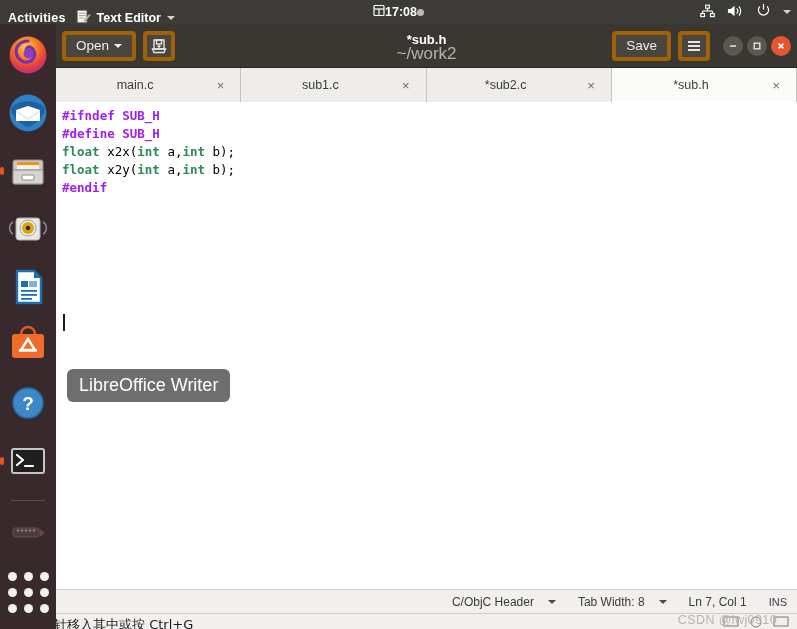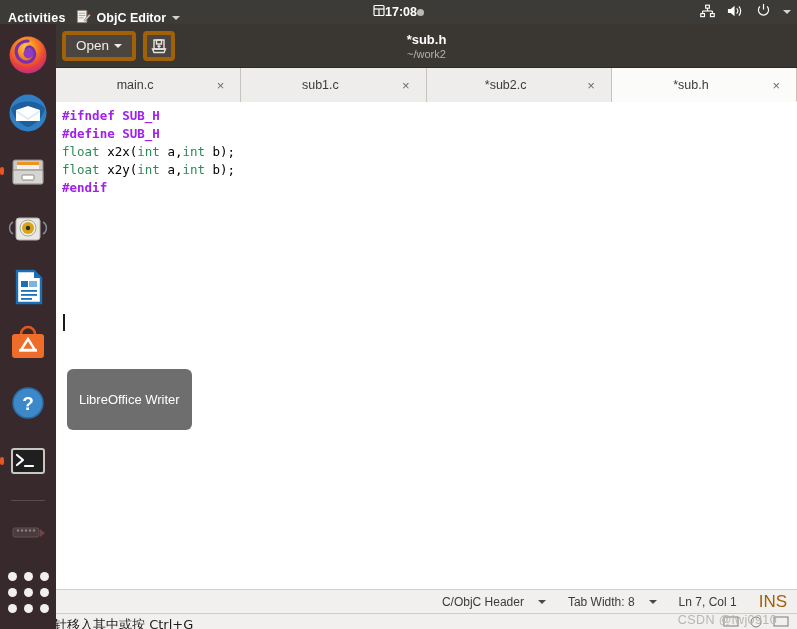--- a/index.html
+++ b/index.html
@@ -84,21 +84,21 @@
     padding: 0 10px; cursor: pointer;
   }
   .btn.icon-only { width: 32px; padding: 0; }
   .btn .caret-dn { border-top-color: #f0ede9; }
   .hb-title {
     position: absolute; left: 0; right: 0; top: 0; height: 44px;
     display: flex; flex-direction: column; align-items: center; justify-content: center;
     pointer-events: none;
   }
   .hb-title .t { color: #ffffff; font-size: 13px; font-weight: bold; line-height: 15px; }
-  .hb-title .s { color: #b5afa8; font-size: 11px; line-height: 14px; }
+  .hb-title .s { color: #b5afa8; font-size: 17px; line-height: 14px; }
   .wctl { display: flex; align-items: center; gap: 4px; margin-left: 6px; }
   .wbtn {
     width: 20px; height: 20px; border-radius: 50%;
     display: flex; align-items: center; justify-content: center;
     background: #5b5650; cursor: pointer;
   }
   .wbtn.close { background: #e4572e; }
   .wbtn .g { display: block; }
 
   
@@ -118,43 +118,43 @@
   
   .editor {
     position: relative; height: 487px; background: #ffffff; overflow: hidden;
     padding: 5px 0 0 6px;
   }
   .code {
     font-family: "DejaVu Sans Mono", monospace;
     font-size: 12.5px; line-height: 18px; white-space: pre;
   }
   .tok-pre { color: #a020f0; font-weight: bold; }
-  .tok-type { color: #2e8b57; font-weight: normal; }
+  .tok-type { color: #2e8b57; font-weight: bold; }
   .tok-plain { color: #000000; }
   .caret {
     position: absolute; left: 7px; top: 212px;
     width: 1.6px; height: 17px; background: #1a1a1a;
   }
   .tooltip {
     position: absolute; left: 11px; top: 267px;
-    background: #6e6e6e; color: #ffffff; font-size: 13px;
-    padding: 23px 12px; border-radius: 6px; white-space: nowrap;
+    background: #6e6e6e; color: #ffffff; font-size: 18px;
+    padding: 6px 12px; border-radius: 6px; white-space: nowrap;
   }
 
   
   .statusbar {
     height: 24px; background: #f2f0ee; border-top: 1px solid #d2cecb;
     display: flex; align-items: center; justify-content: flex-end;
     gap: 22px; padding-right: 10px; font-size: 12px; color: #3b3b39;
     position: relative;
   }
   .sb-item { display: flex; align-items: center; gap: 14px; cursor: pointer; }
   .sb-item .caret-dn { border-top-color: #4a4a47; }
   .sb-static { cursor: default; }
-  .sb-ins { font-size: 17px; color: #a16207; }
+  .sb-ins { font-size: 11px; color: #404040; }
 
   
   .bottom-strip {
     position: absolute; left: 0; bottom: 0; width: 797px; height: 16px;
     background: #f2f0ee; border-top: 1px solid #cfcbc7; z-index: 10;
     overflow: hidden;
   }
   .bottom-cn {
     position: absolute; left: 2px; top: 2px;
     font-size: 13px; color: #1c1c1c; white-space: nowrap;
@@ -182,21 +182,21 @@
         <span>
           <svg width="15" height="15" viewBox="0 0 16 16">
             <rect x="1.5" y="1.5" width="10" height="13" rx="1" fill="#f4f1ec" stroke="#8b8680" stroke-width="1"></rect>
             <rect x="3" y="4" width="7" height="1" fill="#a9a49d"></rect>
             <rect x="3" y="6.5" width="7" height="1" fill="#a9a49d"></rect>
             <rect x="3" y="9" width="5" height="1" fill="#a9a49d"></rect>
             <path d="M8.5 12 L14 5.5 L15.2 6.8 L9.7 13.2 Z" fill="#d9d4cc" stroke="#6f6a64" stroke-width=".6"></path>
             <path d="M14 5.5 L15.2 6.8 L15.8 5.2 Z" fill="#d43a2f"></path>
           </svg>
         </span>
-        <span class="appname">ObjC Editor</span>
+        <span class="appname">Text Editor</span>
         <span class="caret-dn"></span>
       </span>
     </div>
 
     <div class="topbar-center">
       <span>
         <svg width="12" height="13" viewBox="0 0 12 13">
           <rect x="1" y="1.5" width="10" height="10" rx="1" fill="none" stroke="#ffffff" stroke-width="1.2"></rect>
           <line x1="1" y1="5" x2="11" y2="5" stroke="#ffffff" stroke-width="1.2"></line>
           <line x1="6" y1="5" x2="6" y2="11.5" stroke="#ffffff" stroke-width="1.2"></line>
@@ -367,20 +367,50 @@
             <line x1="7.3" y1="9.3" x2="10.7" y2="9.3" stroke="#e8e4df" stroke-width="1.3"></line>
           </svg>
         </div>
       </div>
 
       <div class="hb-title">
         <div class="t">*sub.h</div>
         <div class="s">~/work2</div>
       </div>
 
+      <div class="hb-right">
+        <div class="btn">
+          <span>Save</span>
+        </div>
+        <div class="btn icon-only">
+          <svg width="16" height="14" viewBox="0 0 16 14">
+            <rect x="2" y="2" width="12" height="2" fill="#e8e4df"></rect>
+            <rect x="2" y="6" width="12" height="2" fill="#e8e4df"></rect>
+            <rect x="2" y="10" width="12" height="2" fill="#e8e4df"></rect>
+          </svg>
+        </div>
+        <div class="wctl">
+          <div class="wbtn">
+            <svg class="g" width="10" height="10" viewBox="0 0 10 10">
+              <rect x="2" y="4.3" width="6" height="1.5" fill="#e8e4df"></rect>
+            </svg>
+          </div>
+          <div class="wbtn">
+            <svg class="g" width="10" height="10" viewBox="0 0 10 10">
+              <rect x="2.2" y="2.2" width="5.6" height="5.6" fill="none" stroke="#e8e4df" stroke-width="1.4"></rect>
+            </svg>
+          </div>
+          <div class="wbtn close">
+            <svg class="g" width="10" height="10" viewBox="0 0 10 10">
+              <line x1="2.6" y1="2.6" x2="7.4" y2="7.4" stroke="#ffffff" stroke-width="1.5"></line>
+              <line x1="7.4" y1="2.6" x2="2.6" y2="7.4" stroke="#ffffff" stroke-width="1.5"></line>
+            </svg>
+          </div>
+        </div>
+      </div>
     </div>
 
     <div class="tabbar">
       <div class="tab">
         <span class="lbl">main.c</span>
         <span class="x">×</span>
       </div>
       <div class="tab">
         <span class="lbl">sub1.c</span>
         <span class="x">×</span>

